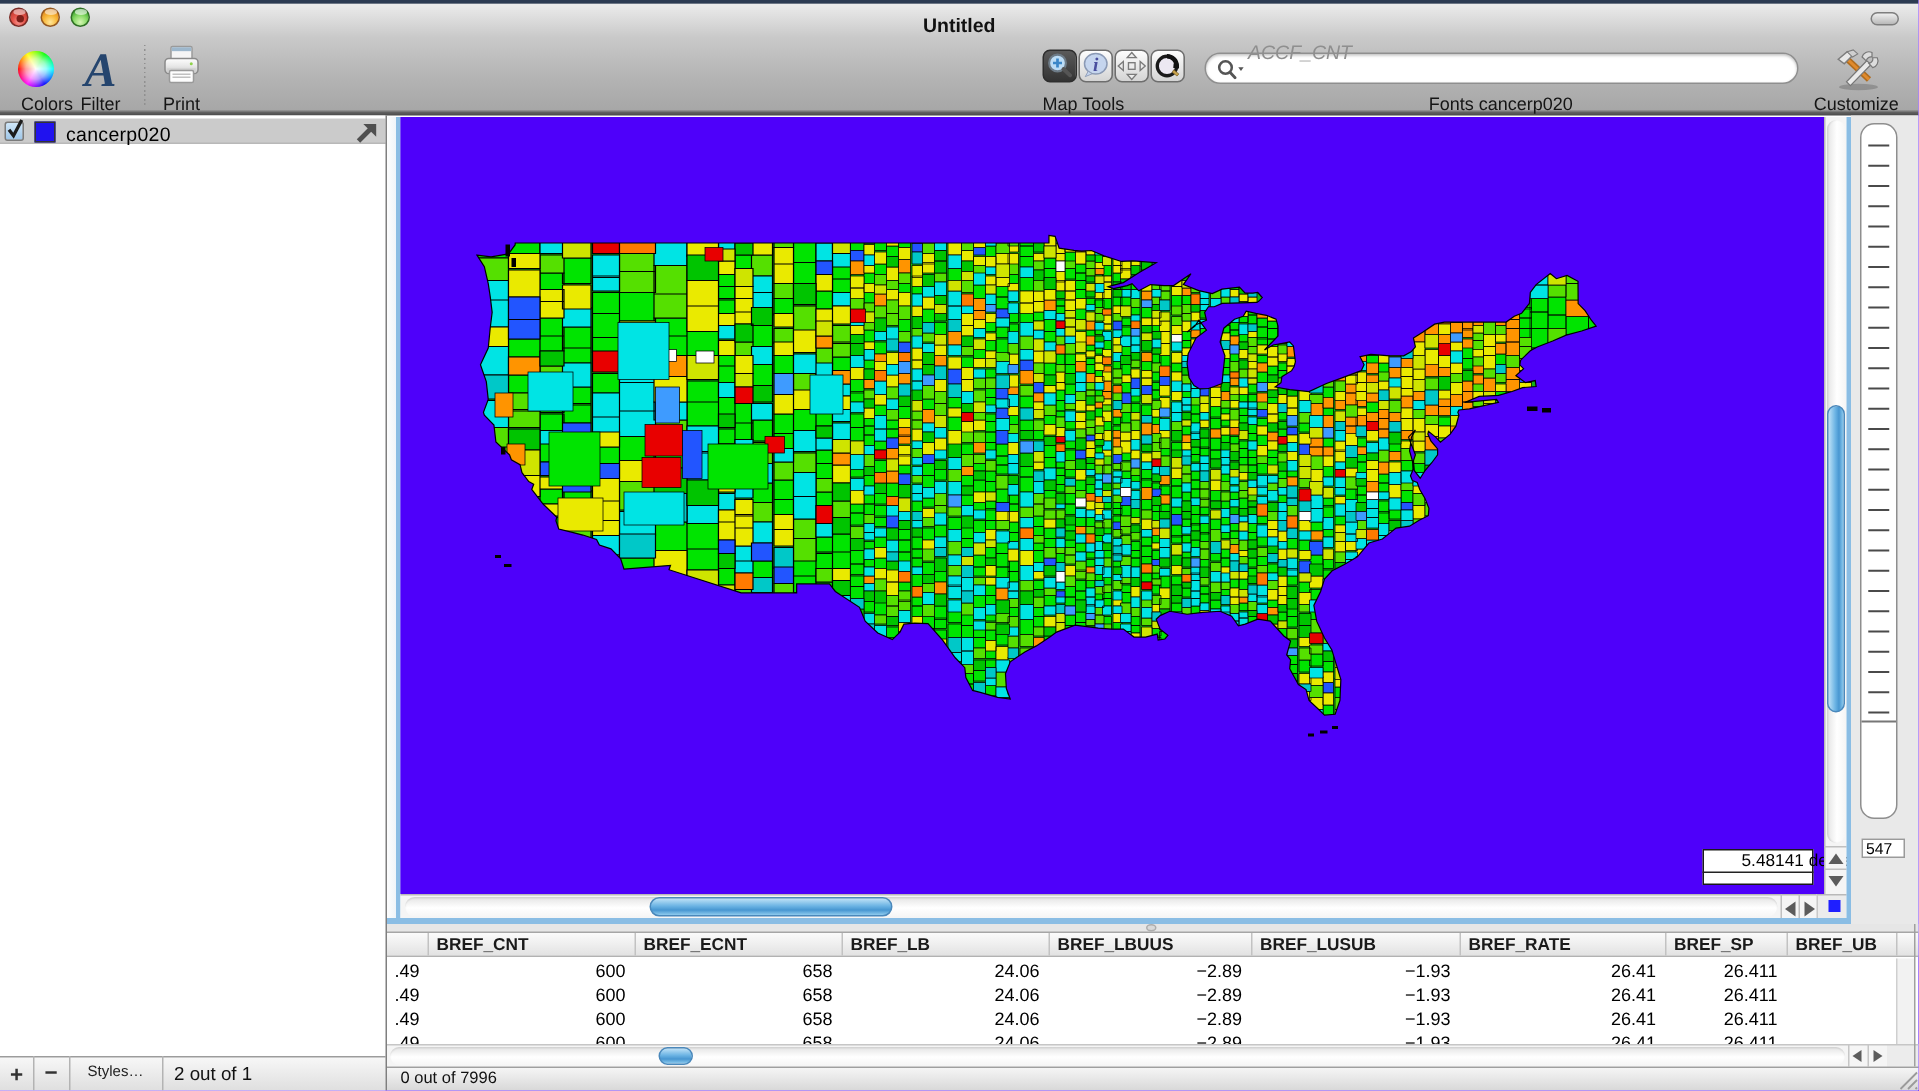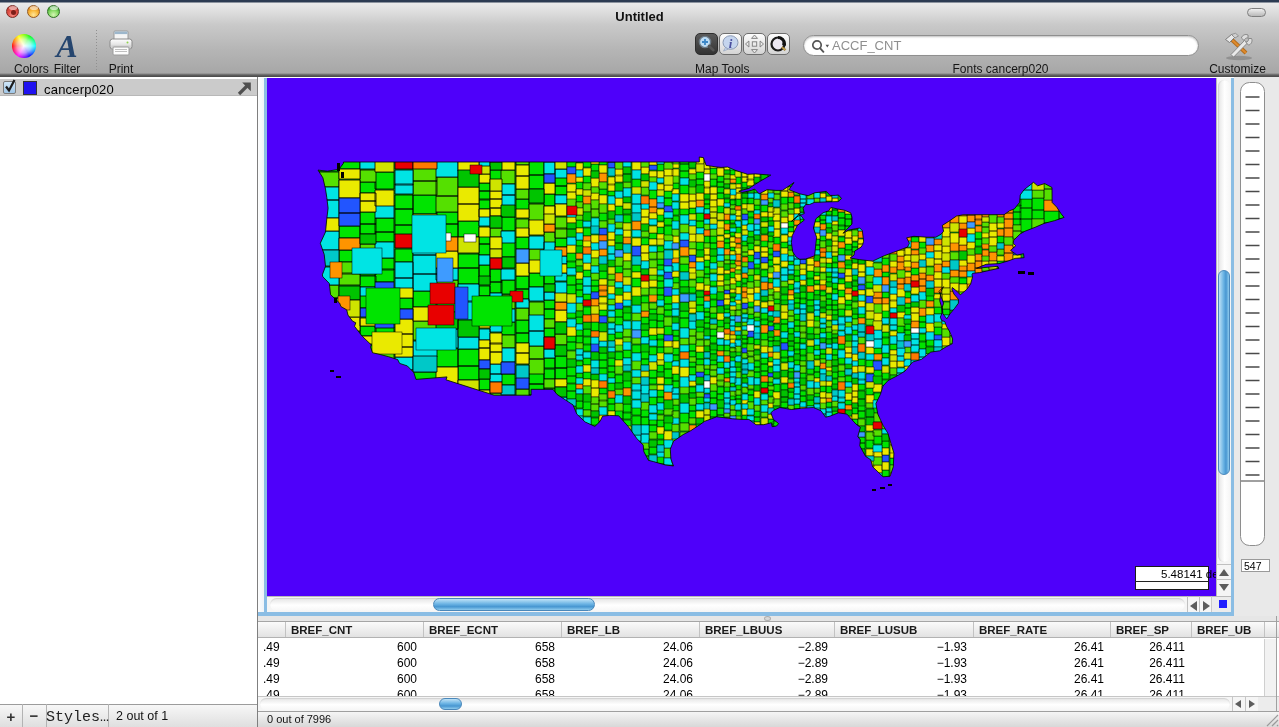--- a/index.html
+++ b/index.html
@@ -81,21 +81,21 @@
   <path d="M15.5 13.5l3.4 2.8-1.2 1.4-3.2-2.6z" fill="#caa34c" stroke="#7c6426" stroke-width=".5"></path>
 </svg>
 <div class="abs" style="left:695px;top:62px;width:95px;text-align:left;font-size:12px;color:#151515;">Map Tools</div>
 
 <div class="abs" style="left:803px;top:35px;width:396px;height:21px;border-radius:11px;background:#fff;border:1px solid #8f8f8f;box-shadow:inset 0 1px 2px rgba(0,0,0,.25);"></div>
 <svg class="abs" style="left:811px;top:39px" width="22" height="14" viewBox="0 0 22 14">
   <circle cx="6" cy="6" r="4.2" fill="none" stroke="#555" stroke-width="1.7"></circle>
   <path d="M9 9.2L12.4 12.8" stroke="#555" stroke-width="1.9" stroke-linecap="round"></path>
   <path d="M14.5 5.8l3.6 0-1.8 2.6z" fill="#555"></path>
 </svg>
-<div class="abs" style="left:832px;top:38px;font-size:13px;color:#8f8f8f;">ACCF_CNT</div>
+<div class="abs" style="left:832px;top:27px;font-size:13px;color:#8f8f8f;font-style:italic;">ACCF_CNT</div>
 <div class="abs" style="left:903px;top:62px;width:195px;text-align:center;font-size:12px;color:#151515;">Fonts cancerp020</div>
 
 <svg class="abs" style="left:1222px;top:31px" width="34" height="30" viewBox="0 0 34 30">
   <ellipse cx="17" cy="27" rx="13" ry="2.2" fill="rgba(0,0,0,.18)"></ellipse>
   <path d="M8 7 L24 22" stroke="#b06c1e" stroke-width="4"></path>
   <path d="M8 7 L24 22" stroke="#e08a2c" stroke-width="2"></path>
   <path d="M3.5 8.5 L9.5 3.5 L13 6 L7.5 11.5 Z" fill="#e8e8e8" stroke="#7d7d7d"></path>
   <path d="M9.5 3.5 l4 -1.2 3 2.6 -3.5 2.1z" fill="#cfcfcf" stroke="#7d7d7d" stroke-width=".7"></path>
   <path d="M26 4c-2.8-1.4-6 .4-6.6 3l2.8 2.6c.3-1.8 2-3 3.8-2.6z" fill="#ddd" stroke="#777" stroke-width=".8"></path>
   <path d="M22.5 9.5 L9 23.5 l2.6 2.6 L25.4 12z" fill="#e9e9e9" stroke="#777" stroke-width=".8"></path>
@@ -117,21 +117,21 @@
   <path d="M3 14L11 6" stroke="#4f4f4f" stroke-width="3.2"></path>
   <path d="M6.2 2.6h8.6v8.6z" fill="#4f4f4f"></path>
 </svg>
 
 <div class="abs" style="left:0;top:704px;width:257px;height:23px;background:linear-gradient(180deg,#f7f7f7,#dfdfdf);border-top:1px solid #9c9c9c;"></div>
 <div class="abs" style="left:22px;top:704px;width:1px;height:23px;background:#b3b3b3;"></div>
 <div class="abs" style="left:46px;top:704px;width:1px;height:23px;background:#b3b3b3;"></div>
 <div class="abs" style="left:108px;top:704px;width:1px;height:23px;background:#b3b3b3;"></div>
 <div class="abs" style="left:0;top:708px;width:22px;text-align:center;font-size:15px;font-weight:bold;color:#333;">+</div>
 <div class="abs" style="left:22px;top:707px;width:24px;text-align:center;font-size:15px;font-weight:bold;color:#333;">−</div>
-<div class="abs" style="left:46px;top:709px;width:62px;text-align:center;font-size:15px;color:#222;font-family:Liberation Mono, monospace;">Styles…</div>
+<div class="abs" style="left:46px;top:709px;width:62px;text-align:center;font-size:10px;color:#222;">Styles…</div>
 <div class="abs" style="left:116px;top:709px;font-size:12.5px;color:#111;">2 out of 1</div>
 
 <div class="abs" style="left:257px;top:77px;width:1px;height:650px;background:#7f7f7f;"></div>
 
 <div class="abs" style="left:258px;top:78px;width:6px;height:538px;background:linear-gradient(90deg,#fdfdfd,#eef4f9);"></div>
 <div class="abs" style="left:264px;top:78px;width:3px;height:538px;background:#8abde4;"></div>
 
 <div class="abs" style="left:267px;top:78px;width:949px;height:518px;background:#4e00fa;"></div>
 <svg style="position:absolute;left:267px;top:78px" width="949" height="518" viewBox="267 78 949 518">
     <rect x="267" y="78" width="949" height="518" fill="#4e00fa"></rect>

